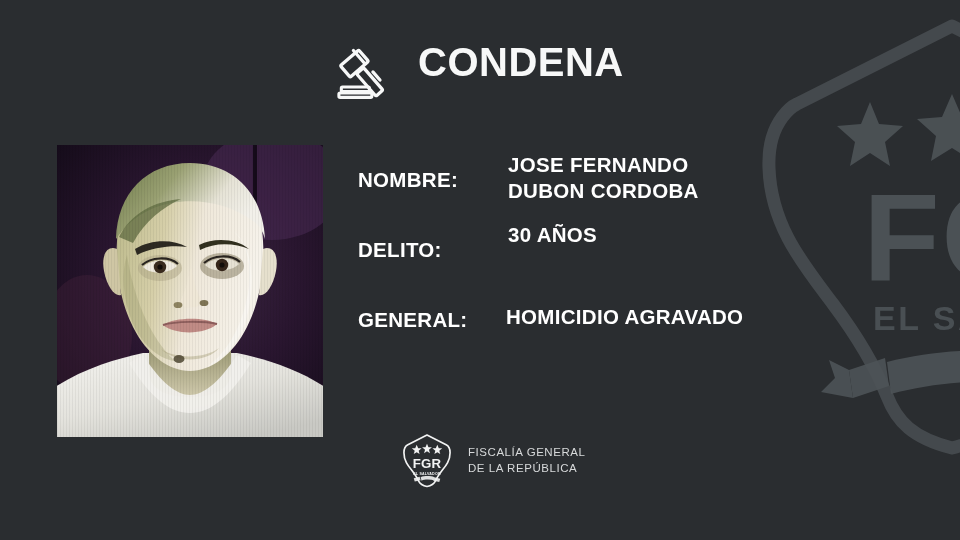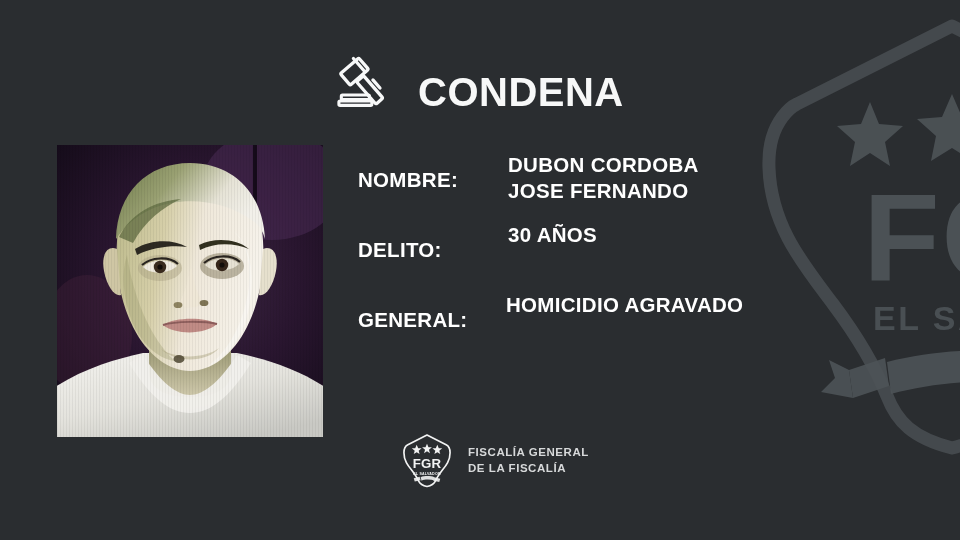--- a/index.html
+++ b/index.html
@@ -23,21 +23,21 @@
     left:737px; top:18px;
     width:430px; height:440px;
     pointer-events:none;
   }
 
   
   #headline {
     position:absolute;
     left:336px; top:42px;
     height:70px;
-    display:flex; align-items:flex-end;
+    display:flex; align-items:flex-start;
   }
   #gavel-icon { width:62px; height:62px; flex:0 0 auto; }
   #headline-text {
     margin-left:20px;
     color:#f7f8f8;
     font-size:40px;
     font-weight:bold;
     letter-spacing:0.5px;
     line-height:1;
     white-space:nowrap;
@@ -71,34 +71,34 @@
   .value {
     color:#ffffff;
     font-size:20.5px;
     font-weight:bold;
     letter-spacing:0.3px;
     white-space:nowrap;
     line-height:26px;
   }
   .value-nombre  { position:absolute; left:150px; top:0px; }
   .value-condena { position:absolute; left:150px; top:0px; }
-  .value-delito  { position:absolute; left:148px; top:0px; }
+  .value-delito  { position:absolute; left:148px; top:12px; }
 
   
   #footer {
     position:absolute;
     left:400px; top:433px;
     display:flex; align-items:center;
   }
   #footer-shield { width:54px; height:55px; flex:0 0 auto; }
   #footer-text {
     margin-left:14px;
     color:#d7d9da;
     font-size:11.5px;
-    font-weight:bold;
+    font-weight:normal;
     letter-spacing:0.55px;
     line-height:15.5px;
     white-space:nowrap;
   }
 </style>
 </head>
 <body>
 
 <div id="stage">
 
@@ -240,22 +240,22 @@
 
       <rect x="0" y="0" width="266" height="292" fill="url(#scan)"></rect>
     </svg>
   </div>
 
   <div id="info">
 
     <div class="row row-nombre">
       <div class="label">NOMBRE:</div>
       <div class="value value-nombre">
+        <div>JOSE FERNANDO</div>
         <div>DUBON CORDOBA</div>
-        <div>JOSE FERNANDO</div>
       </div>
     </div>
 
     <div class="row row-condena">
       <div class="label">DELITO:</div>
       <div class="value value-condena">30 AÑOS</div>
     </div>
 
     <div class="row row-delito">
       <div class="label">GENERAL:</div>
@@ -278,17 +278,17 @@
       <text x="55" y="72" text-anchor="middle" font-family="Liberation Sans, sans-serif" font-size="27" font-weight="bold" fill="#f2f3f3" letter-spacing="0.5">FGR</text>
       <text x="55" y="85" text-anchor="middle" font-family="Liberation Sans, sans-serif" font-size="7.4" font-weight="bold" fill="#f2f3f3" letter-spacing="0.4">EL SALVADOR</text>
       <g fill="#f2f3f3" opacity="0.9">
         <path d="M28 92 L40 89 L42 96 L30 99 Z"></path>
         <path d="M42 90 C50 87 62 87 70 90 L72 97 C62 94 50 94 44 97 Z"></path>
         <path d="M70 90 L82 93 L80 100 L68 97 Z"></path>
       </g>
     </svg>
     <div id="footer-text">
       <div>FISCALÍA GENERAL</div>
-      <div>DE LA FISCALÍA</div>
+      <div>DE LA REPÚBLICA</div>
     </div>
   </div>
 
 </div>
 
 </body></html>

